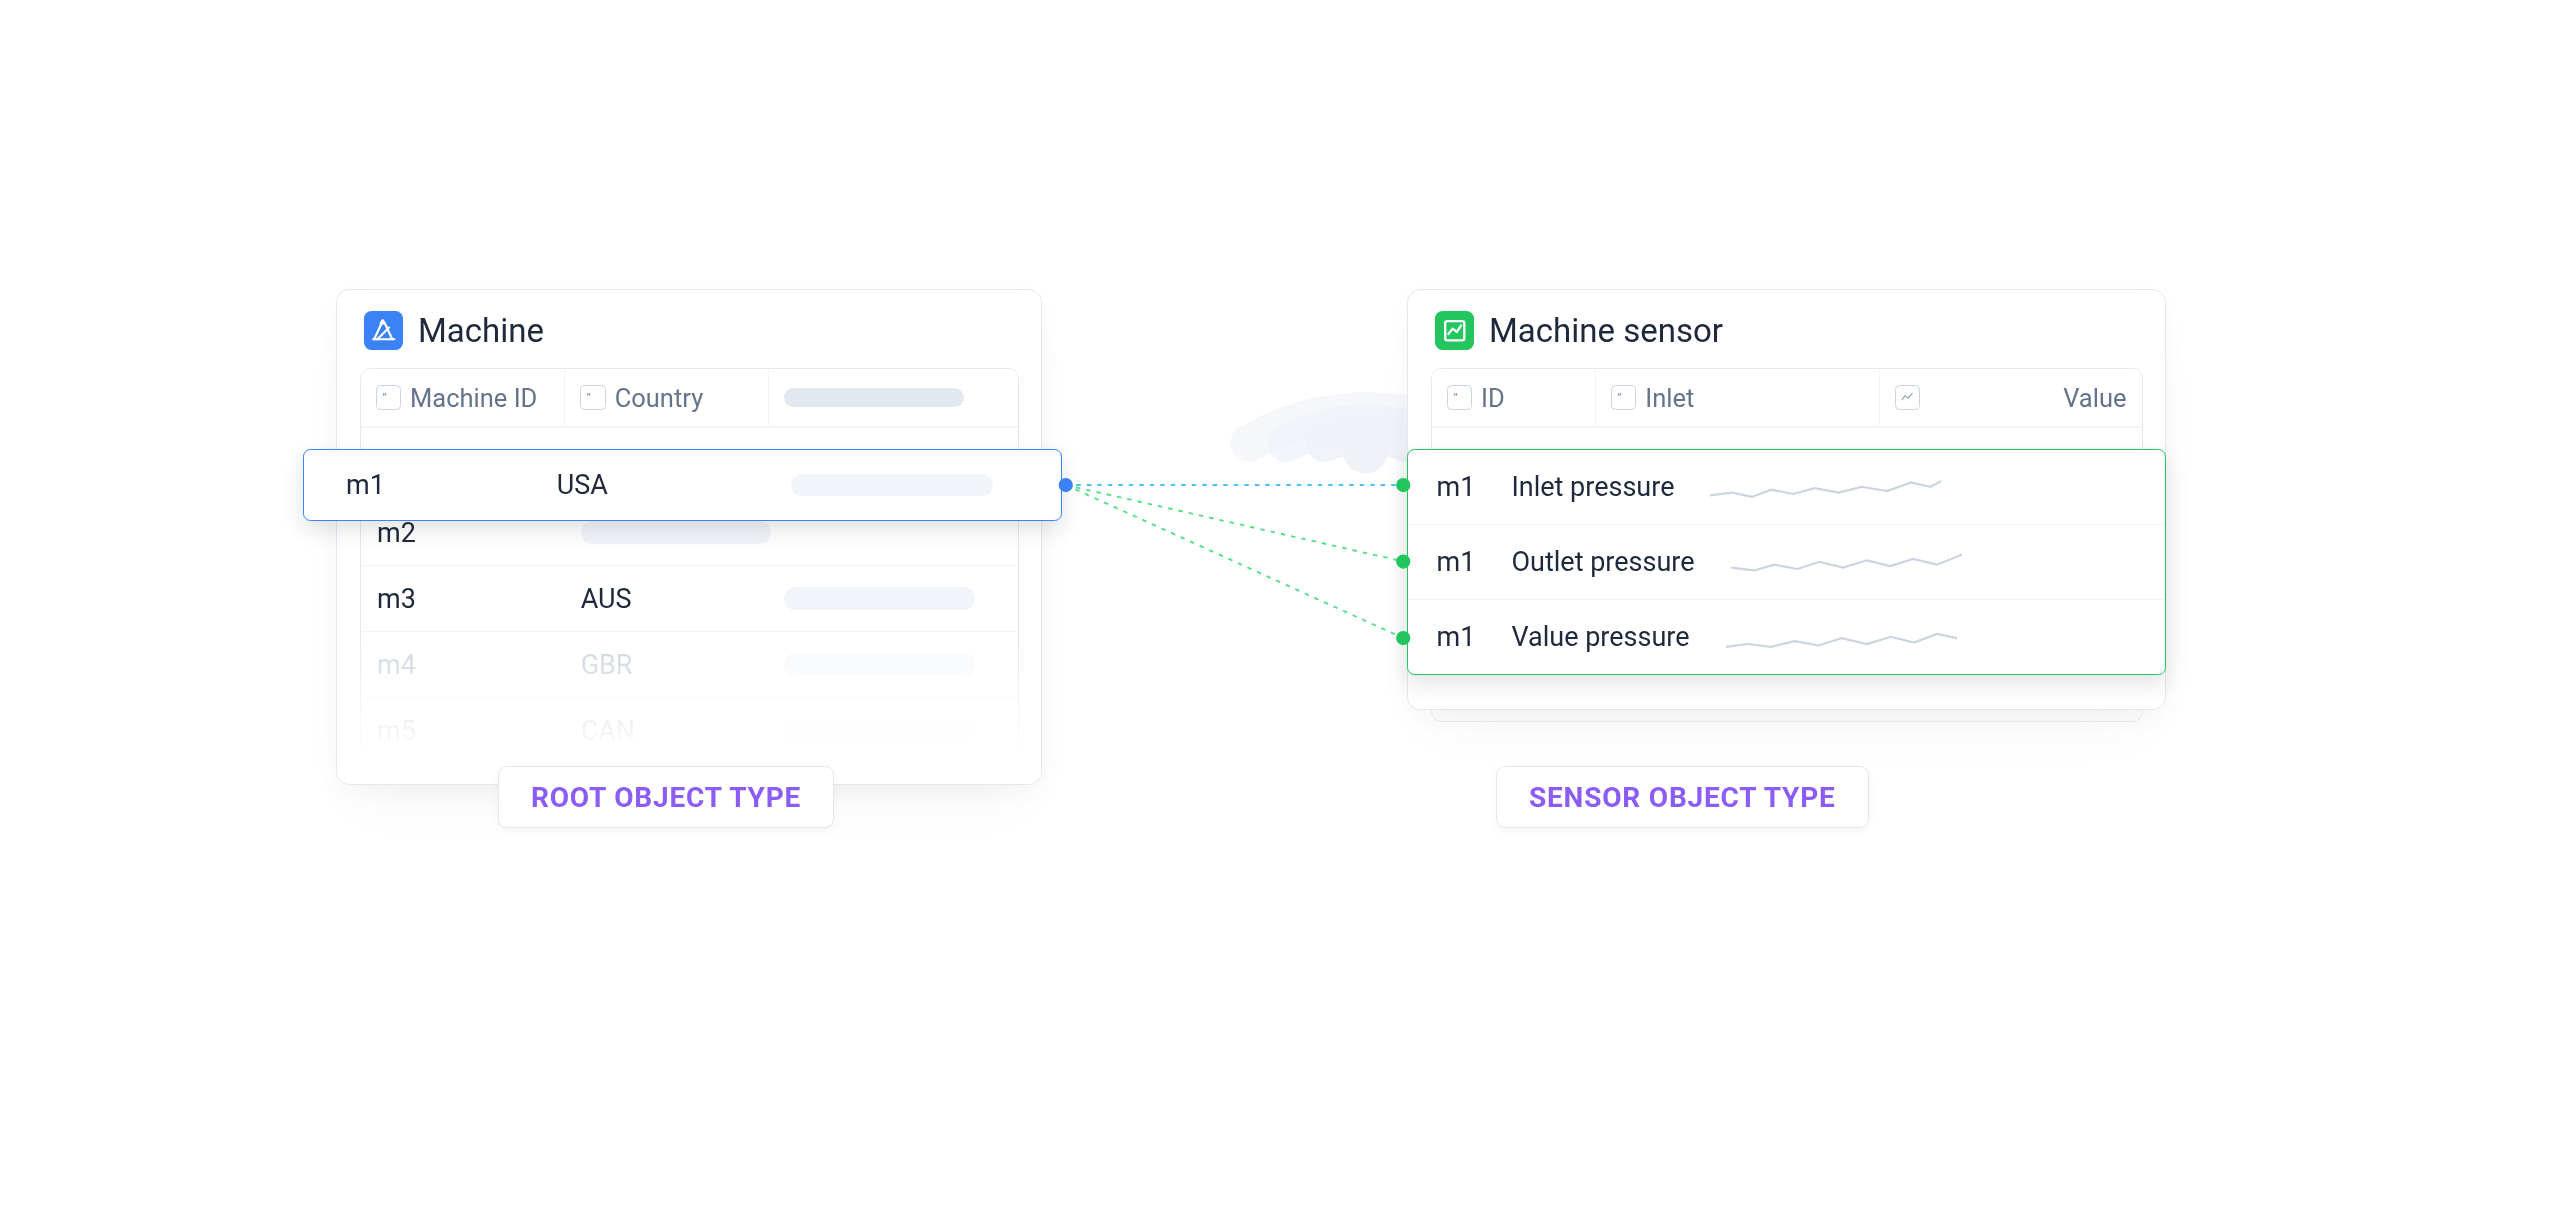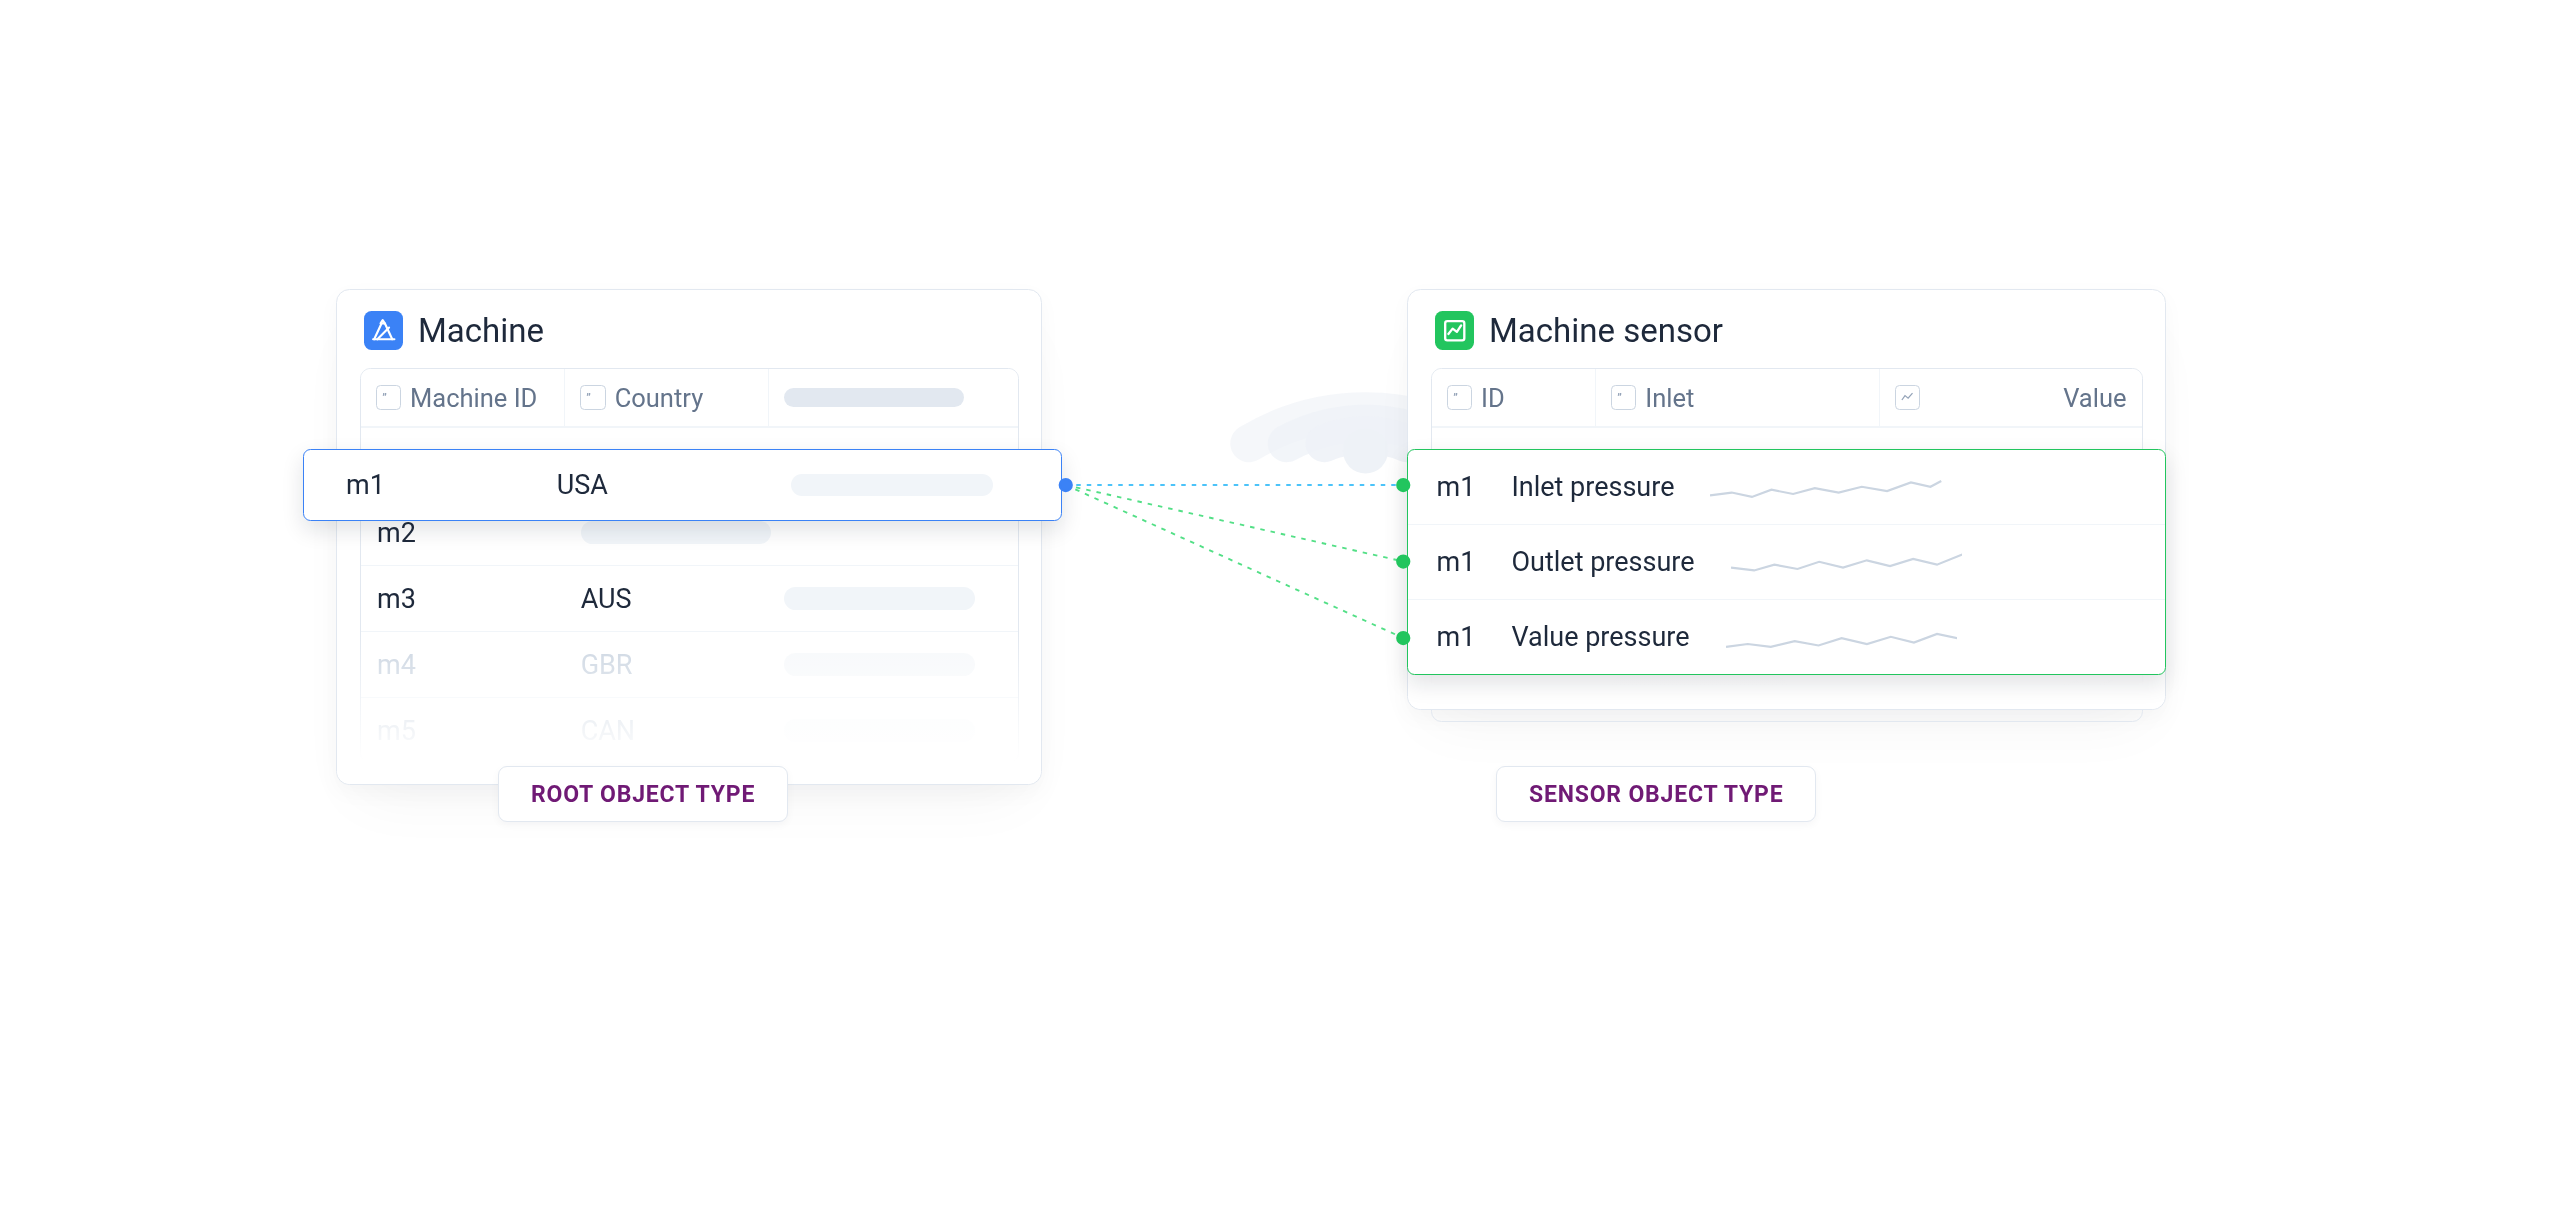--- a/index.html
+++ b/index.html
@@ -233,24 +233,24 @@
   .dot-blue { stroke: var(--blue); fill: var(--blue); }
   .dot-green { stroke: var(--green); fill: var(--green); }
 
   
   .caption {
     position: absolute;
     background: #fff;
     border: 1.5px solid var(--border);
     border-radius: 9px;
     padding: 13.5px 32px;
-    font-size: 23px;
+    font-size: 28px;
     font-weight: 700;
     letter-spacing: 0.8px;
-    color: #701a75;
+    color: #8b5cf6;
     box-shadow: 0 3px 9px rgba(15,23,42,0.04);
   }
   .caption-root { left: 466px; top: 766px; }
   .caption-sensor { left: 1464px; top: 766px; text-align: center; }
 </style>
 </head>
 <body>
 
 <div class="canvas">
 

